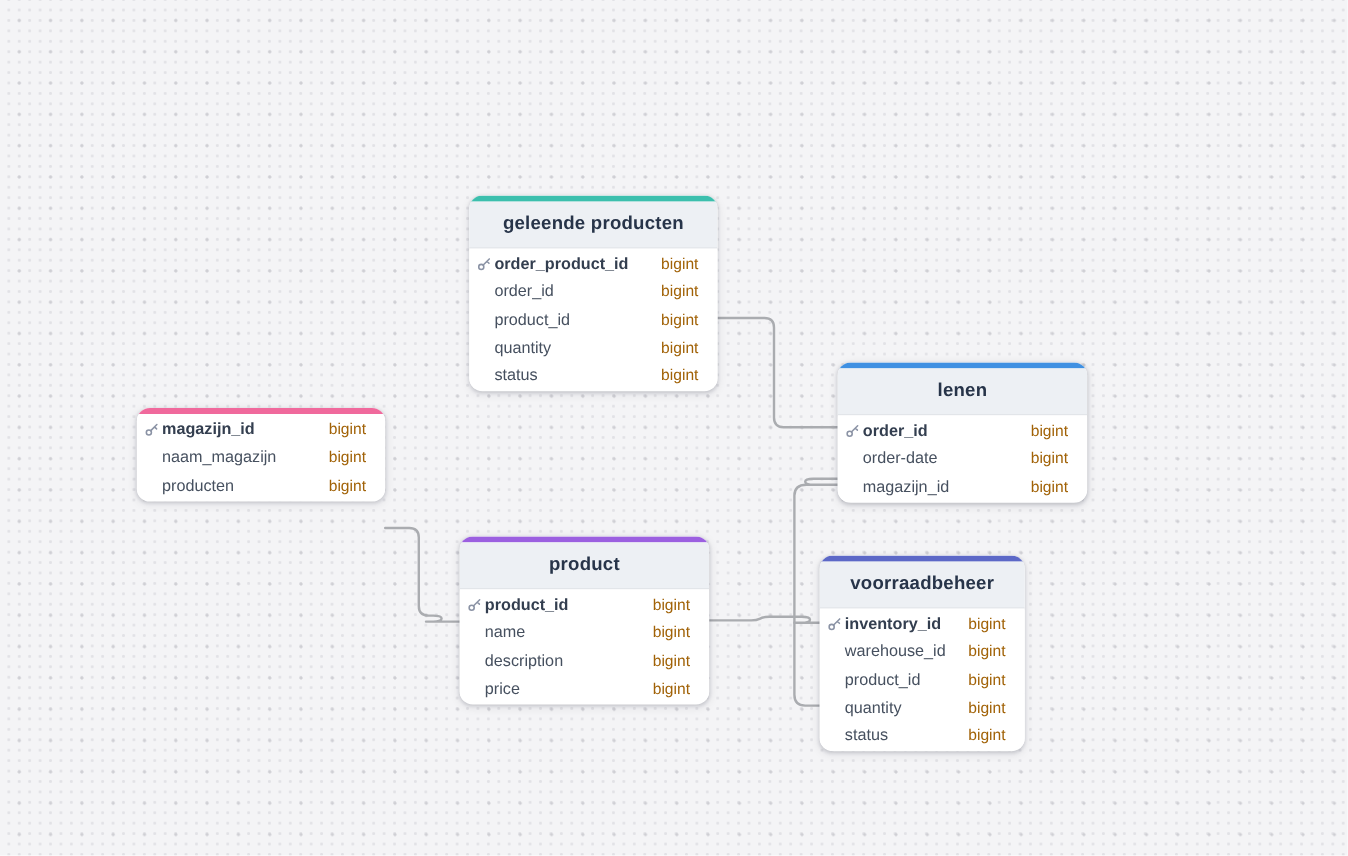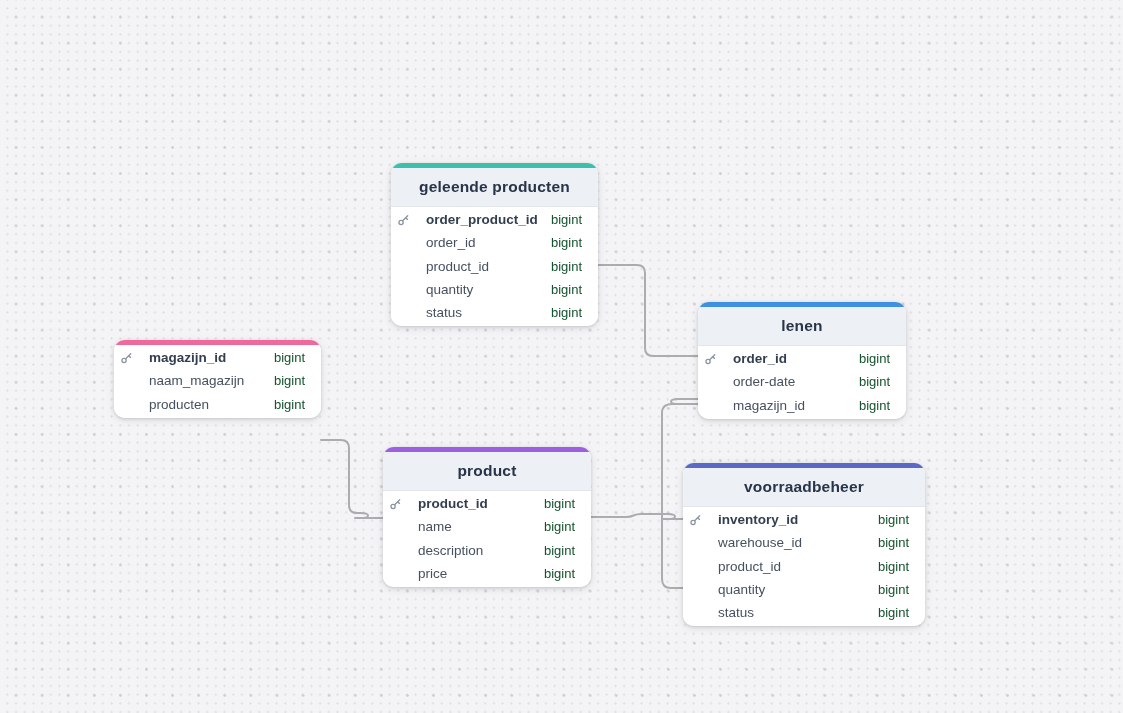--- a/index.html
+++ b/index.html
@@ -25,26 +25,26 @@
   .accent{height:5px;}
   .thead{
     height:38px;background:#edf0f4;
     display:flex;align-items:center;justify-content:center;
     border-bottom:1px solid rgba(0,0,0,.045);
   }
   .ttitle{font-size:15.5px;font-weight:bold;color:#273449;letter-spacing:.2px;}
   .tbody{padding:1px 0 2px 0;}
   .frow{
     height:23.25px;display:flex;align-items:center;
-    padding:0 16px 0 35px;position:relative;background:#fff;
+    padding:0 16px 0 21px;position:relative;background:#fff;
   }
   .keyicon{position:absolute;left:6px;top:50%;transform:translateY(-50%);display:flex;align-items:center;}
   .fname{font-size:13.5px;color:#46505f;white-space:nowrap;}
   .fname.pk{font-weight:bold;color:#333e4f;}
-  .ftype{margin-left:auto;font-size:13px;color:#14532d;}
+  .ftype{margin-left:auto;font-size:13px;color:#a16207;}
 </style>
 </head>
 <body>
 
 <div id="canvas">
   <svg id="rel-layer" width="1123" height="713" viewBox="0 0 1123 713">
       <path d="M 598 265 L 637 265 Q 645 265 645 273 L 645 348 Q 645 356 653 356 L 698 356"></path>
       <path d="M 321 440 L 341 440 Q 349 440 349 448 L 349 505 Q 349 513 357 513 L 361 513 Q 368 513 368 515.5 Q 368 518 361 518 L 355 518 L 383 518"></path>
       <path d="M 698 399 L 678 399 Q 671 399 671 401.5 Q 671 404 678 404 L 698 404 L 672 404 Q 662 404 662 413 L 662 579 Q 662 588 671 588 L 683 588"></path>
       <path d="M 591 517 L 626 517 C 635 517 632 514 641 514 L 668 514 Q 675 514 675 516.5 Q 675 519 668 519 L 662 519 L 683 519"></path>
@@ -164,21 +164,21 @@
           <div class="frow">
             <span class="fname">description</span>
             <span class="ftype">bigint</span>
           </div>
           <div class="frow">
             <span class="fname">price</span>
             <span class="ftype">bigint</span>
           </div>
         </div>
       </div>
-      <div class="table-card" style="left: 683px; top: 463px; width: 242px;">
+      <div class="table-card" style="left: 683px; top: 463px; width: 171px;">
         <div class="accent" style="background: rgb(92, 104, 199);"></div>
         <div class="thead">
           <span class="ttitle">voorraadbeheer</span>
         </div>
         <div class="tbody">
           <div class="frow">
             <span class="keyicon">
               <svg width="13" height="13" viewBox="0 0 16 16">
                 <g fill="none" stroke="#8b93a5" stroke-width="1.6" stroke-linecap="round">
                   <circle cx="5" cy="11" r="2.6"></circle>

